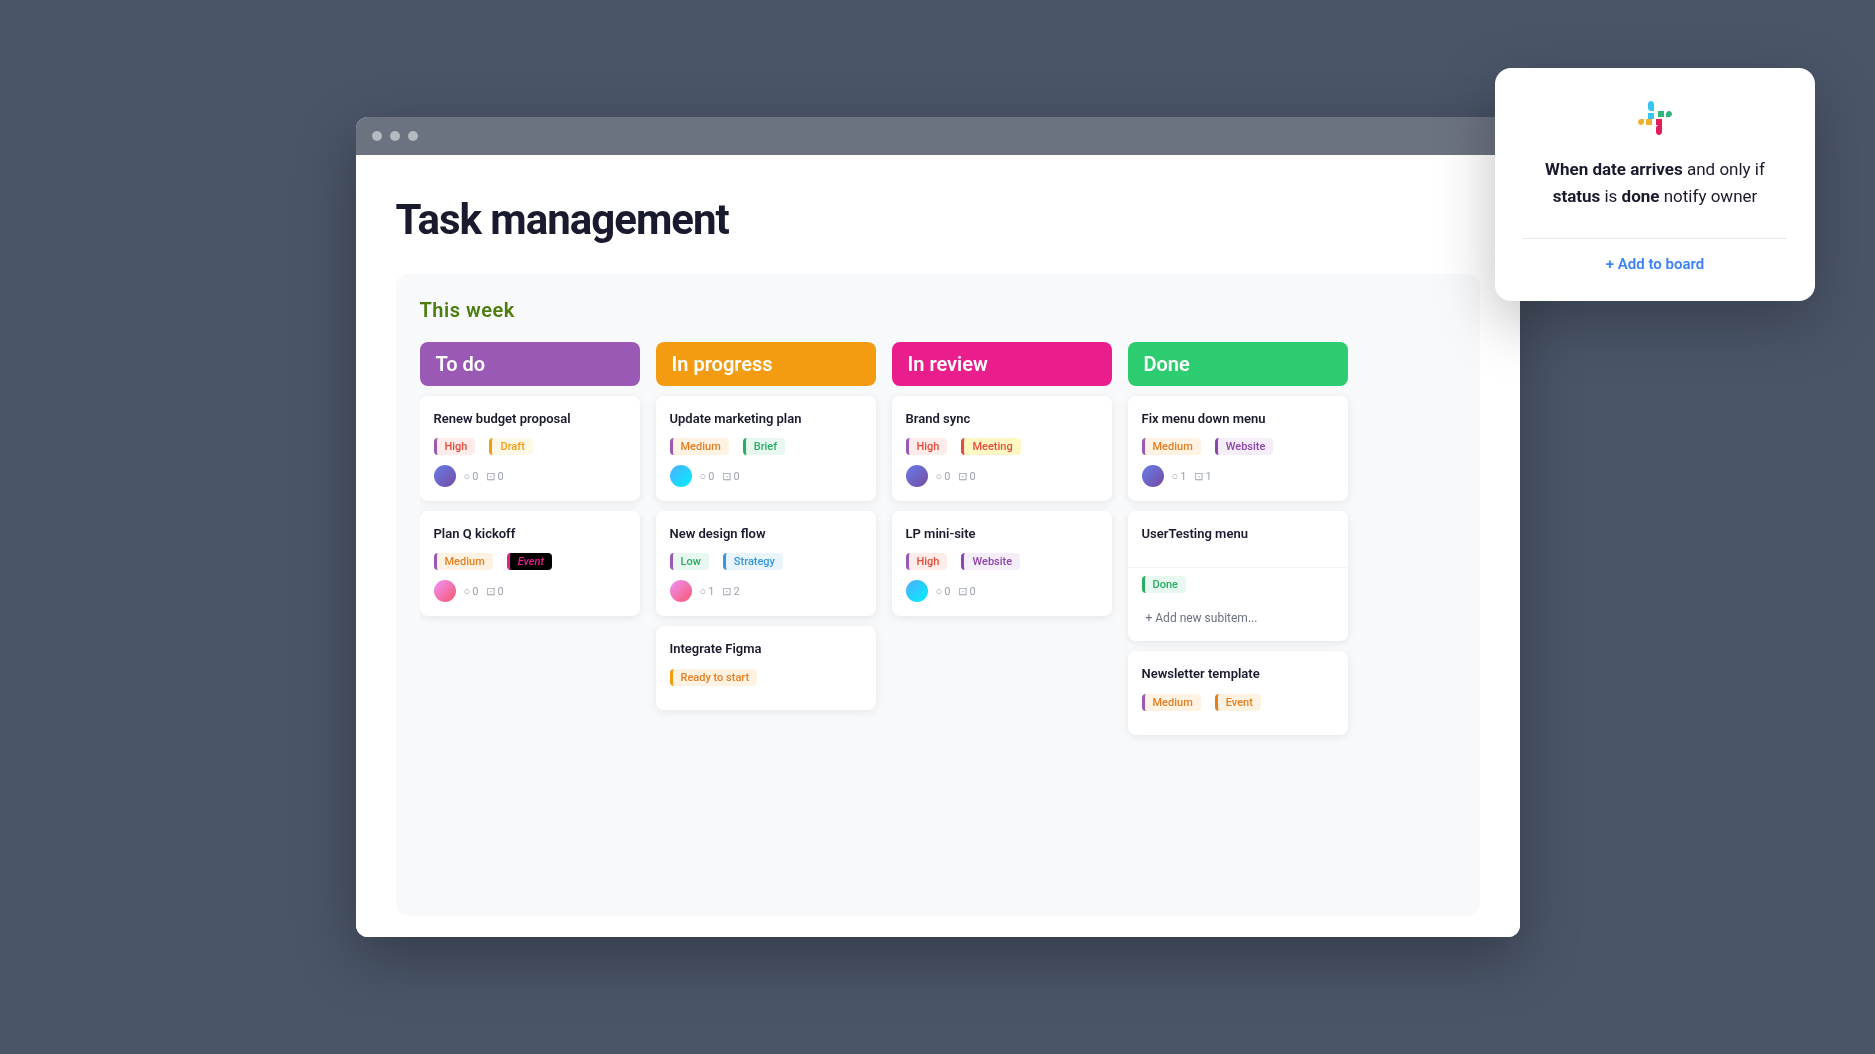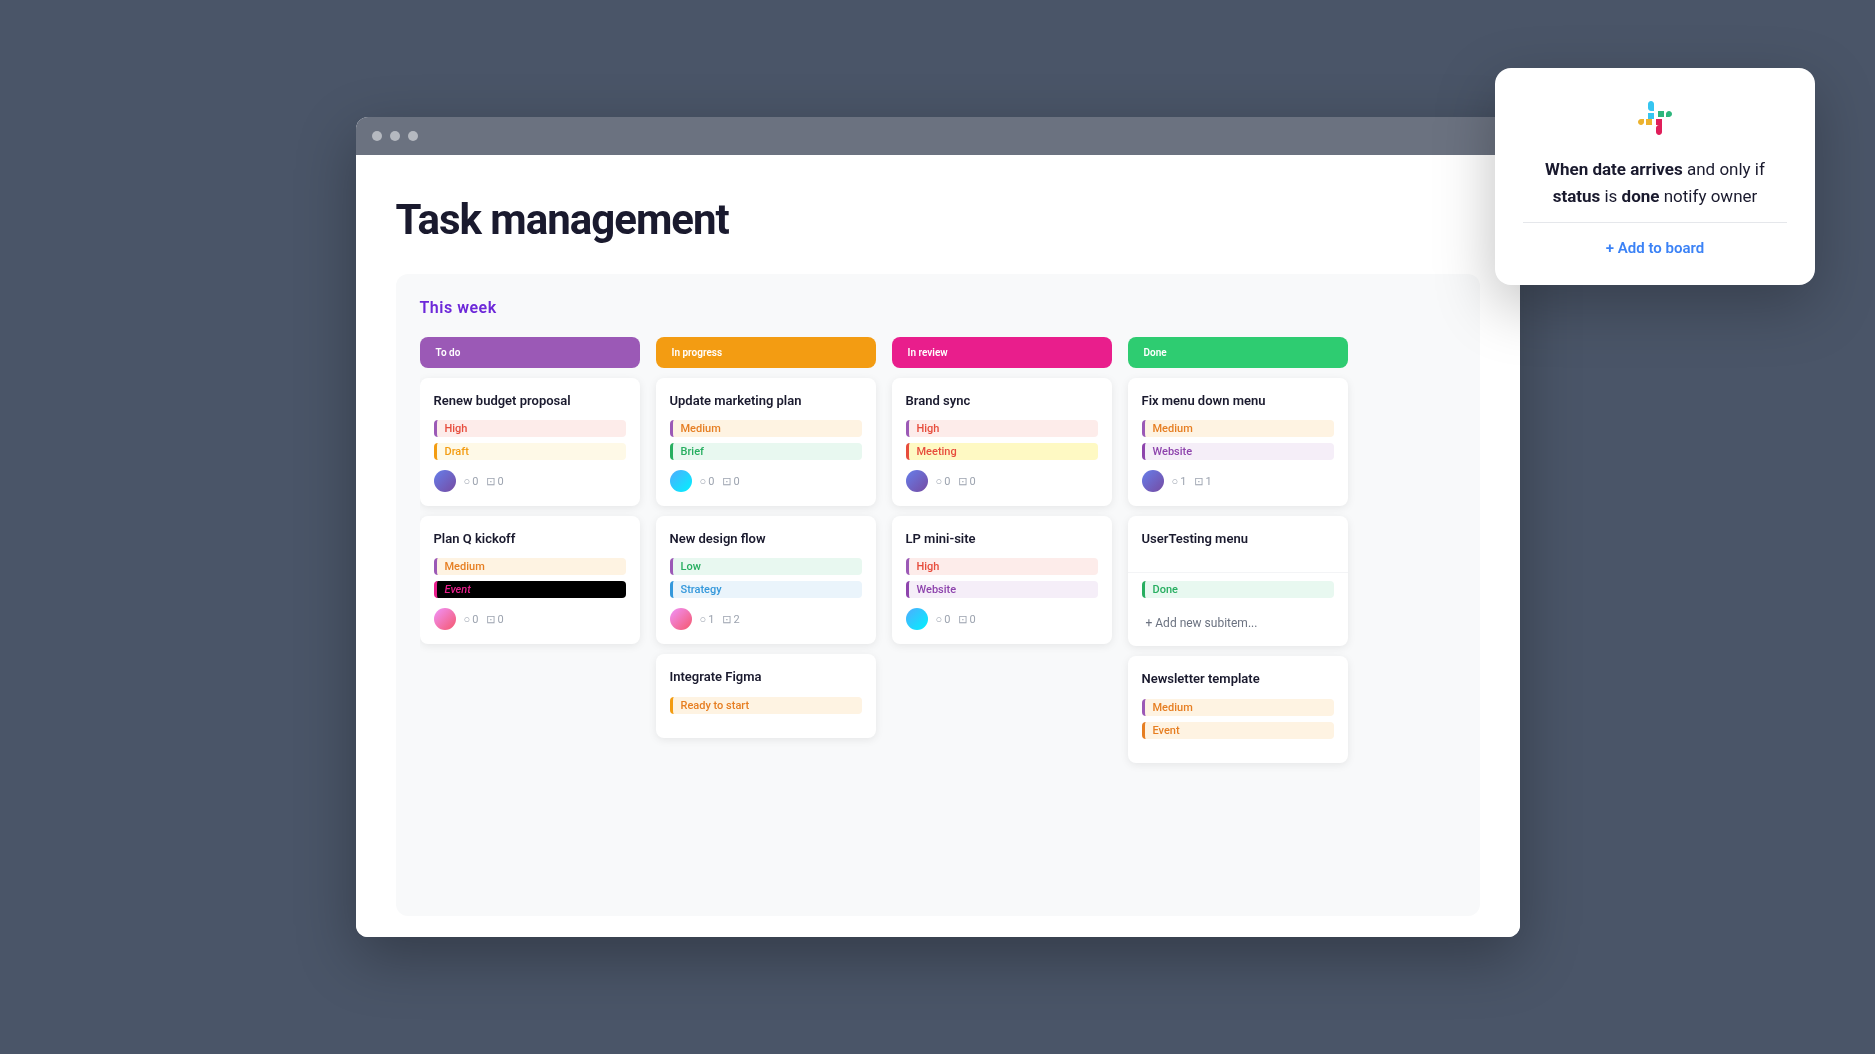--- a/index.html
+++ b/index.html
@@ -59,23 +59,23 @@
 
     .board-container {
       background: #f8f9fa;
       border-radius: 12px;
       padding: 24px;
       height: calc(100% - 140px);
       overflow: hidden;
     }
 
     .week-label {
-      font-size: 16px;
+      font-size: 20px;
       font-weight: 600;
-      color: #6d28d9;
+      color: #4d7c0f;
       margin-bottom: 20px;
       letter-spacing: 0.5px;
     }
 
     .columns-wrapper {
       display: flex;
       gap: 16px;
       overflow-x: auto;
       height: calc(100% - 40px);
     }
@@ -85,21 +85,21 @@
       width: 220px;
       flex-shrink: 0;
       display: flex;
       flex-direction: column;
       gap: 10px;
     }
 
     .column-header {
       border-radius: 8px;
       padding: 10px 16px;
-      font-size: 10px;
+      font-size: 20px;
       font-weight: 600;
       color: #fff;
     }
 
     .col-todo { background: #9b59b6; }
     .col-inprogress { background: #f39c12; }
     .col-inreview { background: #e91e8c; }
     .col-done { background: #2ecc71; }
 
     .card {
@@ -112,24 +112,23 @@
     .card-title {
       font-size: 13px;
       font-weight: 600;
       color: #1a1a2e;
       margin-bottom: 10px;
       line-height: 1.4;
     }
 
     .tags {
       display: flex;
-      gap: 6px;
+      gap: 14px;
       flex-wrap: wrap;
       margin-bottom: 10px;
-      flex-direction: column;
     }
 
     .tag {
       font-size: 11px;
       font-weight: 500;
       padding: 2px 8px;
       border-radius: 4px;
       border-left: 3px solid transparent;
     }
 
@@ -198,21 +197,21 @@
       height: 44px;
       margin: 0 auto 16px auto;
       display: block;
     }
 
     .popup-text {
       font-size: 17px;
       text-align: center;
       color: #1a1a2e;
       line-height: 1.6;
-      margin-bottom: 12px;
+      margin-bottom: 28px;
     }
 
     .popup-text strong {
       font-weight: 700;
     }
 
     .popup-divider {
       border: none;
       border-top: 1px solid #e5e7eb;
       margin-bottom: 16px;

